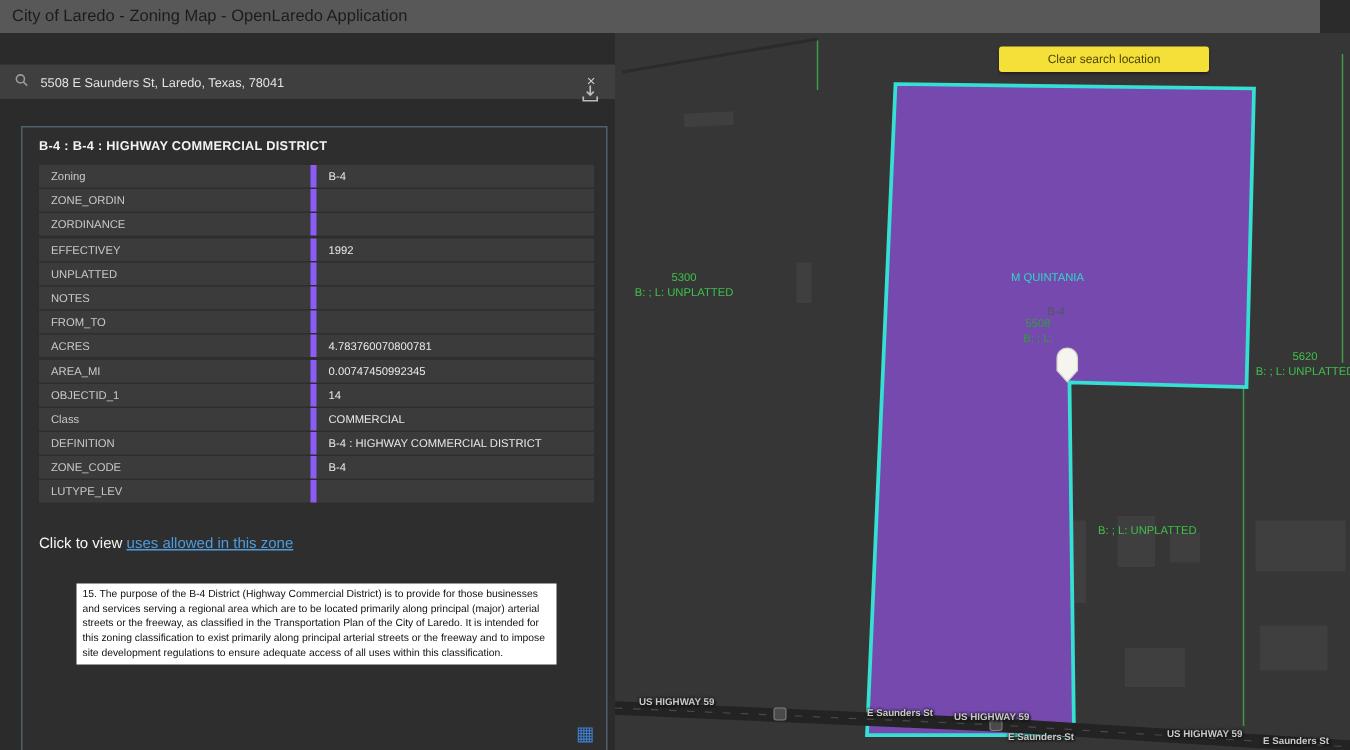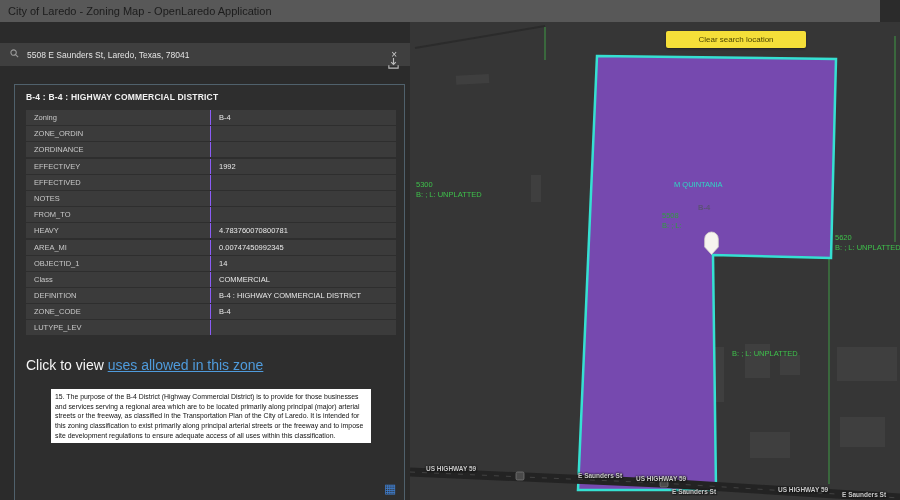--- a/index.html
+++ b/index.html
@@ -25,47 +25,47 @@
     color:#bdbdbd; cursor:pointer; text-align:center; }
 
   .card { position:absolute; left:14px; top:62px; width:391px; height:420px;
     border:1px solid #50616c; background:#2e2e2e; }
   .card-header { color:#f2f2f2; font-size:8.5px; font-weight:bold;
     padding:7px 11px 0 11px; letter-spacing:.2px; }
 
   .table { position:absolute; left:11px; top:25px; width:370px; }
   .trow { display:flex; height:15px; margin-bottom:1.2px; background:#3b3b3b; }
   .tlabel { width:50%; padding:0 8px; line-height:15px; color:#c9c9c9;
-    font-size:7.5px; border-right:1px solid #8b5cf6;
+    font-size:7.5px; border-right:4px solid #8b5cf6;
     white-space:nowrap; overflow:hidden; }
   .tvalue { width:50%; padding:0 8px; line-height:15px; color:#e8e8e8;
     font-size:7.5px; white-space:nowrap; overflow:hidden; }
 
-  .clickview { position:absolute; left:11px; top:272px; font-size:14px;
+  .clickview { position:absolute; left:11px; top:272px; font-size:10px;
     color:#f5f5f5; }
   .clickview a { color:#4f9bdc; text-decoration:underline; cursor:pointer; }
 
   .descbox { position:absolute; left:36px; top:304px; width:320px;
     background:#ffffff; color:#111; font-size:6.9px; line-height:1.4;
     padding:3px 4px; }
 
   .esri-icon { position:absolute; left:369px; top:396px; color:#3f7fd1;
     font-size:13px; cursor:pointer; }
 
   
   .map { position:absolute; left:410px; top:22px; width:490px; height:478px;
     background:#363636; overflow:hidden; }
   .map svg { position:absolute; left:0; top:0; }
 
   .clear-btn { position:absolute; left:256px; top:9px; width:140px; height:17px;
     background:#f5df39; color:#4d4600; font-size:8px; line-height:17px;
     text-align:center; border-radius:2px; cursor:pointer;
     box-shadow:0 1px 2px rgba(0,0,0,.4); }
 
-  .maplabel { position:absolute; font-size:7.5px;
+  .maplabel { position:absolute; text-align:center; font-size:7.5px;
     line-height:1.3; white-space:nowrap; }
   .lbl-green  { color:#3ec04b; }
   .lbl-green2 { color:#2f9e3f; }
   .lbl-cyan   { color:#2fd8c4; }
   .lbl-zone   { color:#5b5276; font-weight:bold; }
 
   .street { position:absolute; font-size:6.5px; font-weight:bold; color:#c8c8c8;
     white-space:nowrap;
     text-shadow:0 0 2px #1a1a1a, 0 0 2px #1a1a1a, 1px 1px 1px #1a1a1a; }
 </style>
@@ -109,33 +109,33 @@
       </div>
       <div class="trow">
         <div class="tlabel">ZORDINANCE</div>
         <div class="tvalue"></div>
       </div>
       <div class="trow">
         <div class="tlabel">EFFECTIVEY</div>
         <div class="tvalue">1992</div>
       </div>
       <div class="trow">
-        <div class="tlabel">EFFECTIVED</div>
+        <div class="tlabel">UNPLATTED</div>
         <div class="tvalue"></div>
       </div>
       <div class="trow">
         <div class="tlabel">NOTES</div>
         <div class="tvalue"></div>
       </div>
       <div class="trow">
         <div class="tlabel">FROM_TO</div>
         <div class="tvalue"></div>
       </div>
       <div class="trow">
-        <div class="tlabel">HEAVY</div>
+        <div class="tlabel">ACRES</div>
         <div class="tvalue">4.783760070800781</div>
       </div>
       <div class="trow">
         <div class="tlabel">AREA_MI</div>
         <div class="tvalue">0.00747450992345</div>
       </div>
       <div class="trow">
         <div class="tlabel">OBJECTID_1</div>
         <div class="tvalue">14</div>
       </div>

